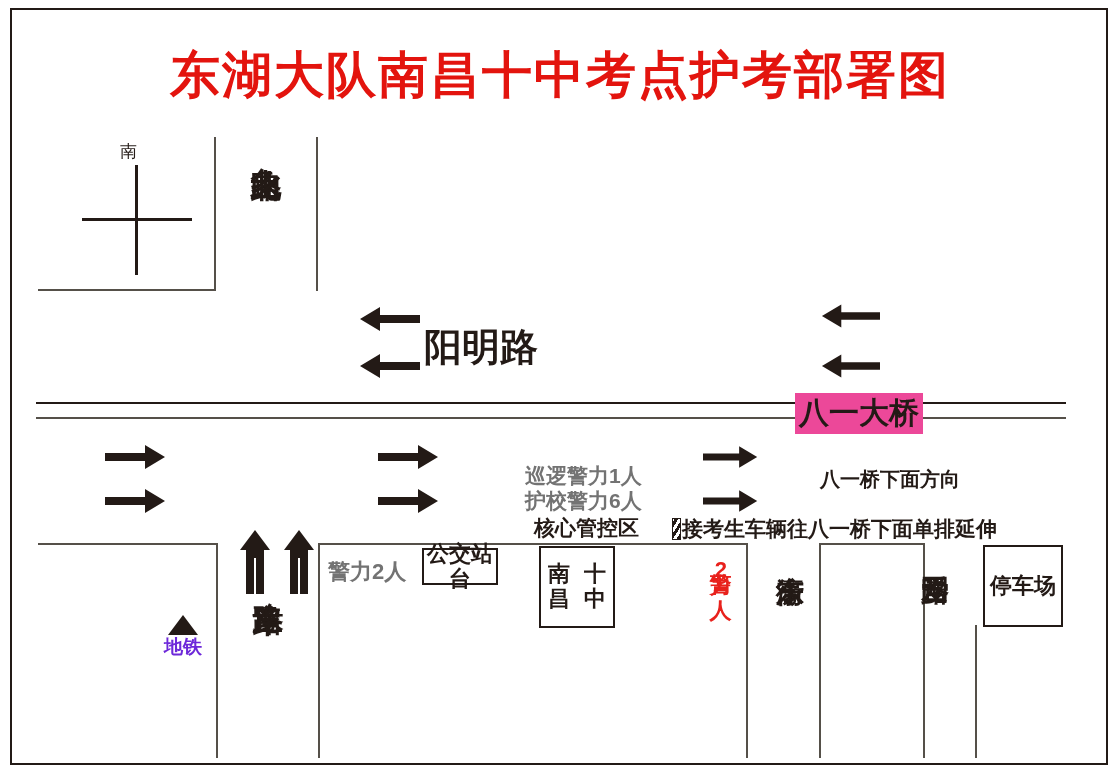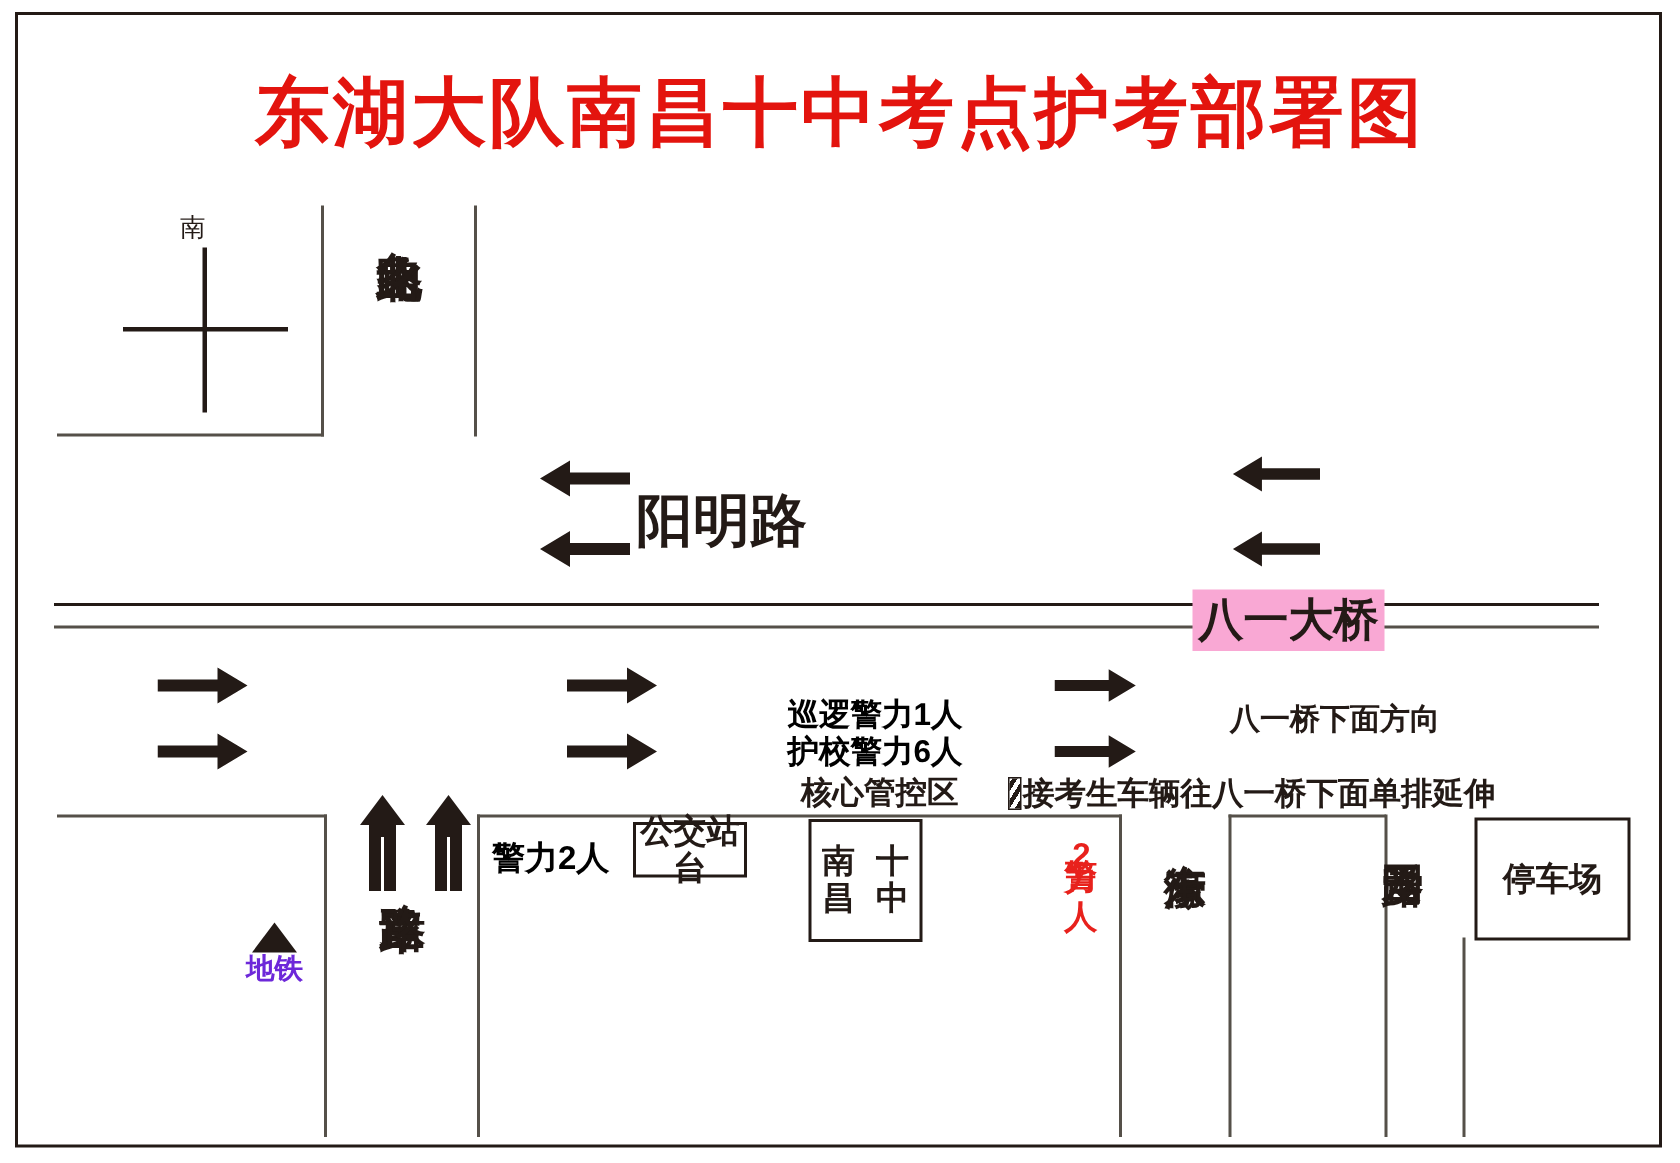--- a/index.html
+++ b/index.html
@@ -95,21 +95,21 @@
     white-space: nowrap;
   }
   .vlabel.red { color: #e8211c; }
 
   .hlabel {
     position: absolute;
     font-weight: bold;
     color: #231a16;
     white-space: nowrap;
   }
-  .hlabel.red { color: #000000; }
+  .hlabel.red { color: #737373; }
 
   
   .box {
     position: absolute;
     border: 2px solid #231a16;
     box-sizing: border-box;
     background: #ffffff;
     display: flex;
     align-items: center;
     justify-content: center;
@@ -188,21 +188,21 @@
   <div class="hlabel" style="left:424px; top:322px; font-size:38px;">阳明路</div>
   <svg class="arrow" style="left:820px; top:302px;" width="60" height="28" viewBox="0 0 62 28">
     <path d="M62 10 H22 V2 L2 14 L22 26 V18 H62 Z" fill="#231a16"></path>
   </svg>
   <svg class="arrow" style="left:820px; top:352px;" width="60" height="28" viewBox="0 0 62 28">
     <path d="M62 10 H22 V2 L2 14 L22 26 V18 H62 Z" fill="#231a16"></path>
   </svg>
 
   <div class="hline" style="left:36px; top:402px; width:1030px; height:2px;"></div>
   <div class="hline thin" style="left:36px; top:417px; width:1030px;"></div>
-  <div class="hlabel" style="left:795px; top:393px; font-size:30px; background:#f9a8d4; padding:0 4px;">八一大桥</div>
+  <div class="hlabel" style="left:795px; top:393px; font-size:30px; background:#ec4899; padding:0 4px;">八一大桥</div>
 
   <svg class="arrow" style="left:105px; top:443px;" width="62" height="28" viewBox="0 0 62 28">
     <path d="M0 10 H40 V2 L60 14 L40 26 V18 H0 Z" fill="#231a16"></path>
   </svg>
   <svg class="arrow" style="left:105px; top:487px;" width="62" height="28" viewBox="0 0 62 28">
     <path d="M0 10 H40 V2 L60 14 L40 26 V18 H0 Z" fill="#231a16"></path>
   </svg>
   <svg class="arrow" style="left:378px; top:443px;" width="62" height="28" viewBox="0 0 62 28">
     <path d="M0 10 H40 V2 L60 14 L40 26 V18 H0 Z" fill="#231a16"></path>
   </svg>
@@ -257,21 +257,21 @@
     <span>南昌</span>
     <span>十中</span>
   </div>
 
   <div class="vlabel red" style="left:709px; top:555px; font-size:22px;">警力2人</div>
 
   <div class="vlabel" style="left:775px; top:553px; font-size:28px;">东濠街</div>
 
   <div class="vlabel" style="left:920px; top:553px; font-size:28px;">爱国路</div>
 
-  <div class="box" style="left:983px; top:545px; width:104px; height:82px; font-size:22px;">
+  <div class="box" style="left:983px; top:545px; width:80px; height:82px; font-size:22px;">
     <span>停车场</span>
   </div>
 
   <div class="vlabel" style="left:252px; top:578px; font-size:31px;">豫章路</div>
 
   <div id="subway">
     <div class="tri"></div>
     <div class="tlabel">地铁</div>
   </div>
 

